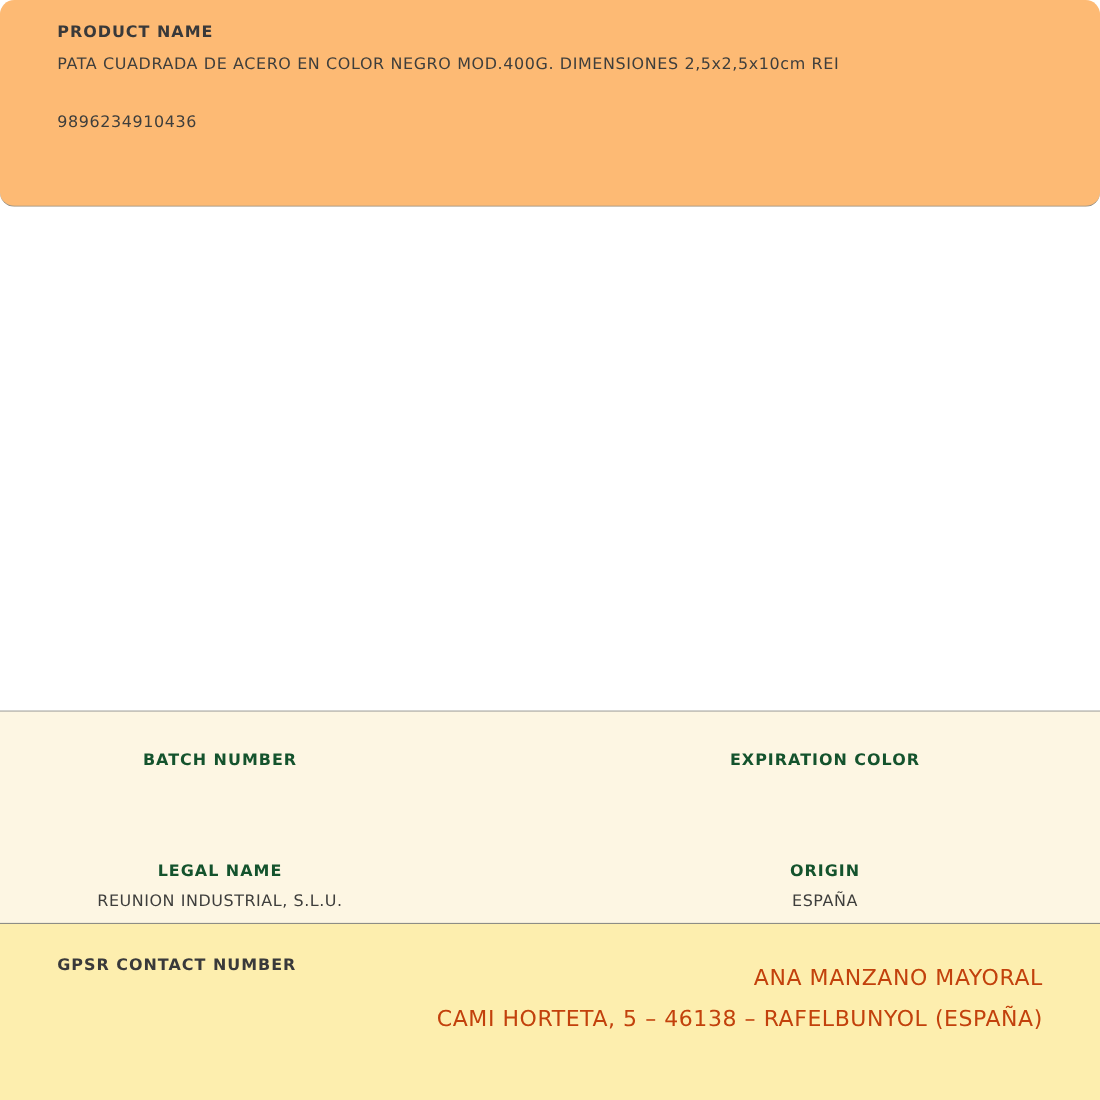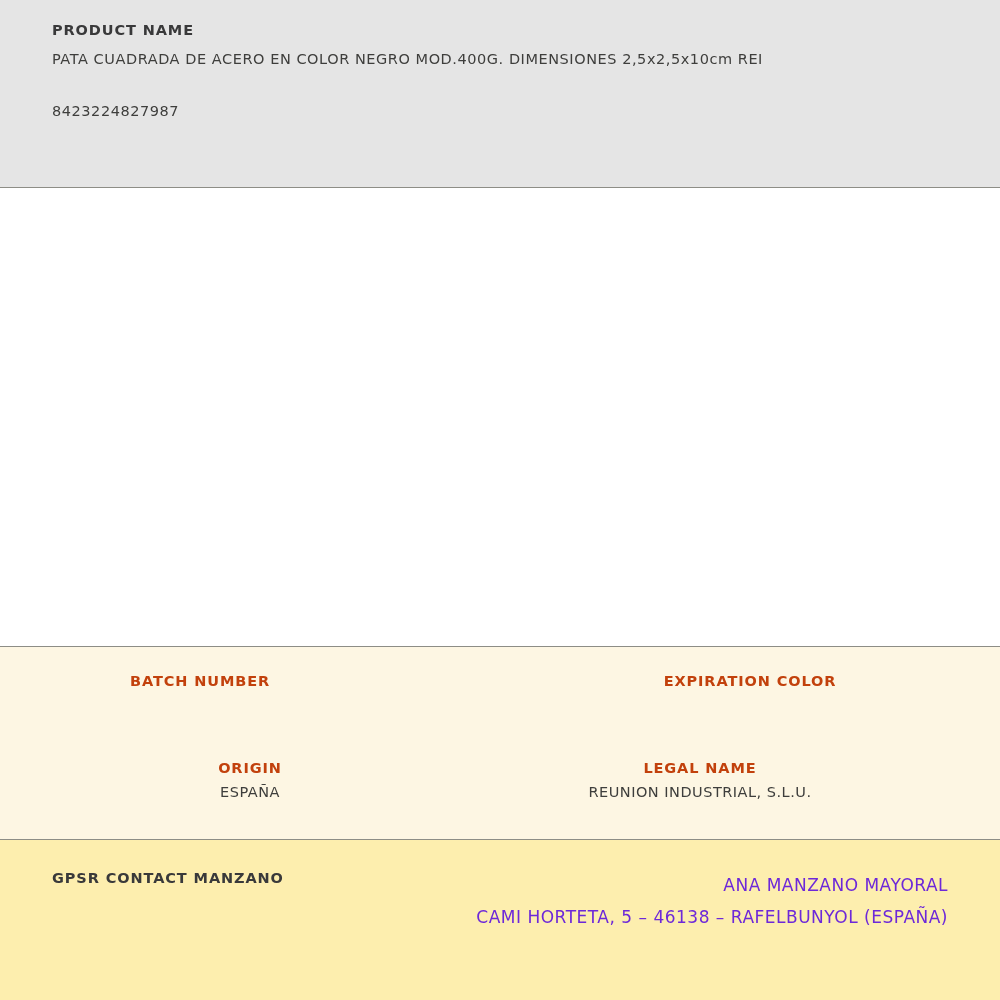--- a/index.html
+++ b/index.html
@@ -17,26 +17,27 @@
   .sheet {
     width: 1000px;
     height: 1000px;
     position: relative;
     display: flex;
     flex-direction: column;
   }
 
   
   .header-block {
-    background: #e5e5e5;
+    background: #fdba74;
     height: 188px;
     box-sizing: border-box;
     padding: 22px 52px 0 52px;
     border-bottom: 1px solid #8d8d86;
     position: relative;
+    border-radius: 13px;
   }
   .field-label {
     font-size: 14.5px;
     font-weight: 700;
     letter-spacing: 0.9px;
     color: #39393a;
     margin: 0 0 11px 0;
     line-height: 1.2;
   }
   .field-value {
@@ -79,23 +80,23 @@
     text-align: center;
     box-sizing: border-box;
   }
   .col-a { padding-right: 100px; }
   .col-b { padding-right: 0px; }
 
   .mid-label {
     font-size: 14.5px;
     font-weight: 700;
     letter-spacing: 0.9px;
-    color: #c2410c;
+    color: #14532d;
     line-height: 1.2;
-    margin: 0;
+    margin: 10px;
   }
   .mid-value {
     font-size: 14.5px;
     font-weight: 400;
     letter-spacing: 0.5px;
     color: #3e3e3c;
     line-height: 1.2;
     margin: 6px 0 0 0;
   }
   .row-two {
@@ -115,70 +116,70 @@
   .footer-label {
     font-size: 14.5px;
     font-weight: 700;
     letter-spacing: 0.9px;
     color: #39393a;
     line-height: 1.2;
     white-space: nowrap;
   }
   .footer-lines {
     text-align: right;
-    font-size: 17px;
+    font-size: 20px;
     font-weight: 400;
     letter-spacing: 0.5px;
-    color: #6d28d9;
+    color: #c2410c;
     line-height: 1.88;
   }
   .footer-lines div { margin: 0; }
 </style>
 </head>
 <body>
 
 <div class="sheet">
 
   <div class="header-block">
     <div class="field-group">
       <div class="field-label">PRODUCT NAME</div>
       <div class="field-value">PATA CUADRADA DE ACERO EN COLOR NEGRO MOD.400G. DIMENSIONES 2,5x2,5x10cm REI</div>
     </div>
     <div class="group-spacer"></div>
     <div class="field-group">
-      <div class="field-value">8423224827987</div>
+      <div class="field-value">9896234910436</div>
     </div>
   </div>
 
   <div class="image-area"></div>
 
   <div class="mid-block">
     <div class="cols">
       <div class="col col-a">
         <div class="mid-label">BATCH NUMBER</div>
         <div class="mid-value"></div>
       </div>
       <div class="col col-b">
         <div class="mid-label">EXPIRATION COLOR</div>
         <div class="mid-value"></div>
       </div>
     </div>
     <div class="cols row-two">
+      <div class="col col-a">
+        <div class="mid-label">LEGAL NAME</div>
+        <div class="mid-value">REUNION INDUSTRIAL, S.L.U.</div>
+      </div>
       <div class="col col-b">
         <div class="mid-label">ORIGIN</div>
         <div class="mid-value">ESPAÑA</div>
-      </div>
-      <div class="col col-a">
-        <div class="mid-label">LEGAL NAME</div>
-        <div class="mid-value">REUNION INDUSTRIAL, S.L.U.</div>
       </div>
     </div>
   </div>
 
   <div class="footer-block">
-    <div class="footer-label">GPSR CONTACT MANZANO</div>
+    <div class="footer-label">GPSR CONTACT NUMBER</div>
     <div class="footer-lines">
       <div>ANA MANZANO MAYORAL</div>
       <div>CAMI HORTETA, 5 – 46138 – RAFELBUNYOL (ESPAÑA)</div>
     </div>
   </div>
 
 </div>
 
 </body></html>

